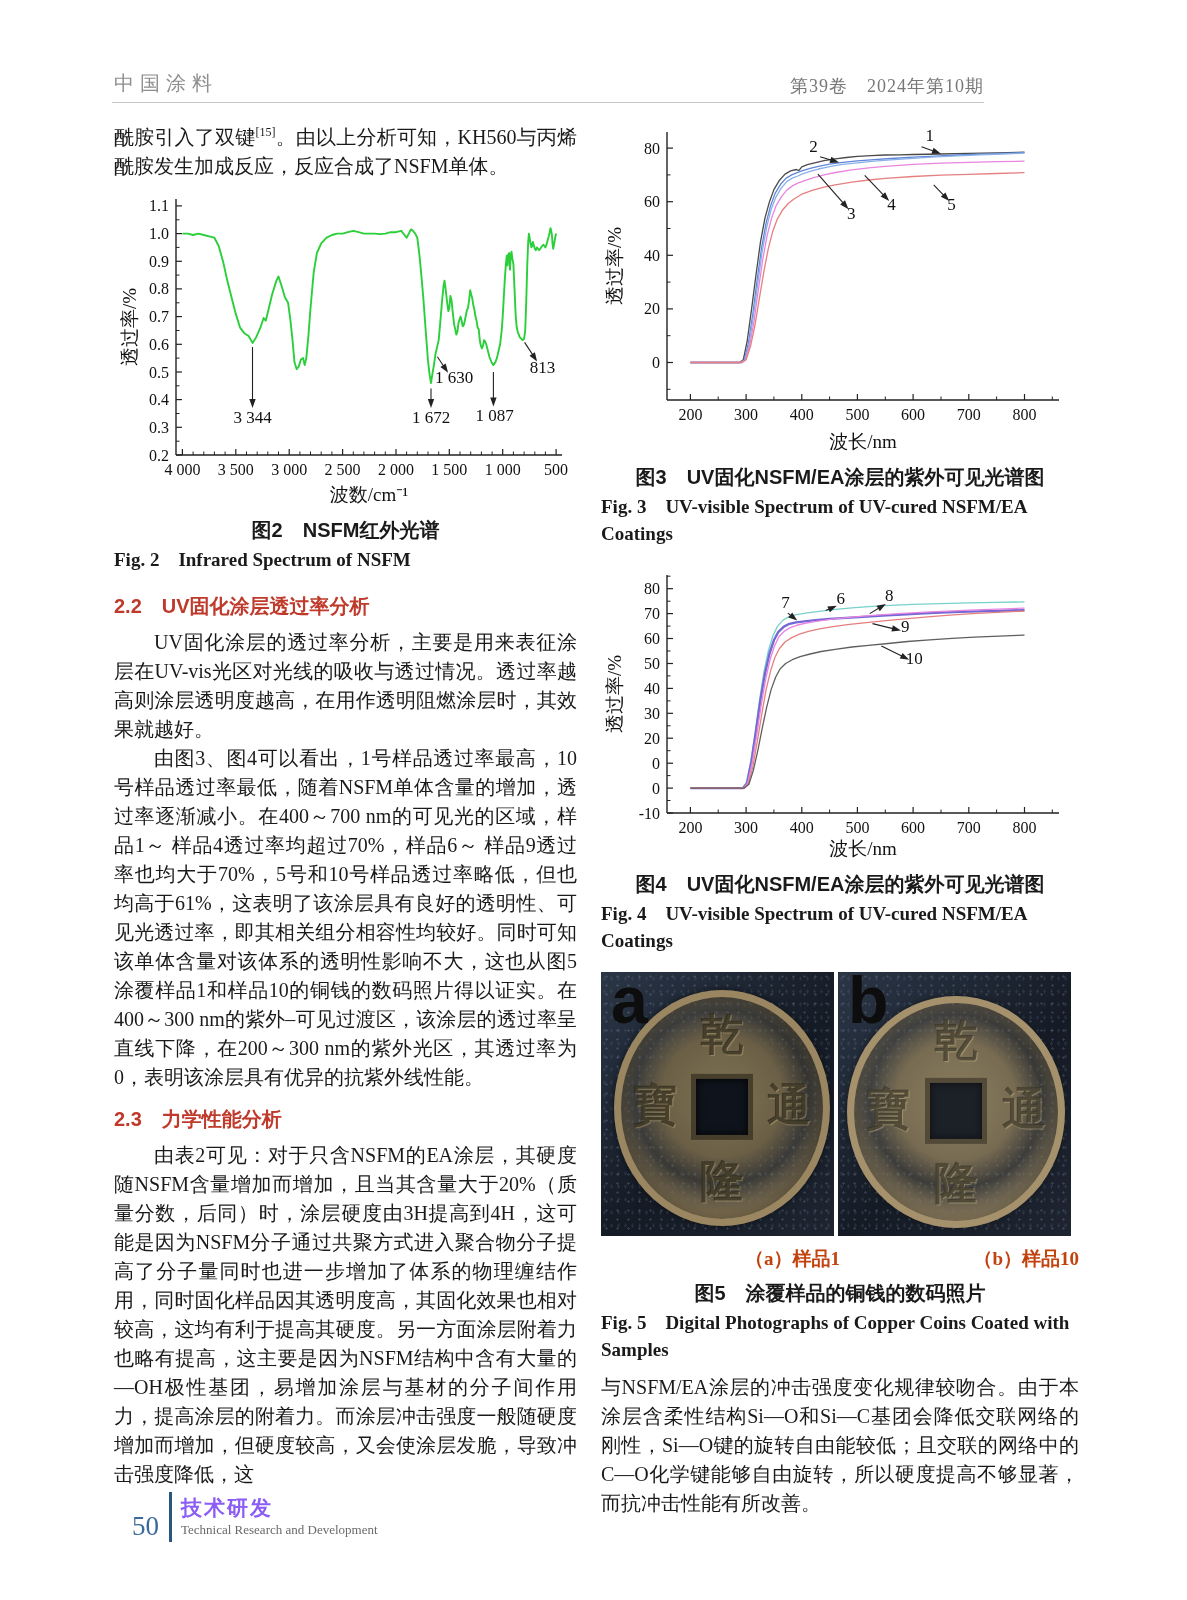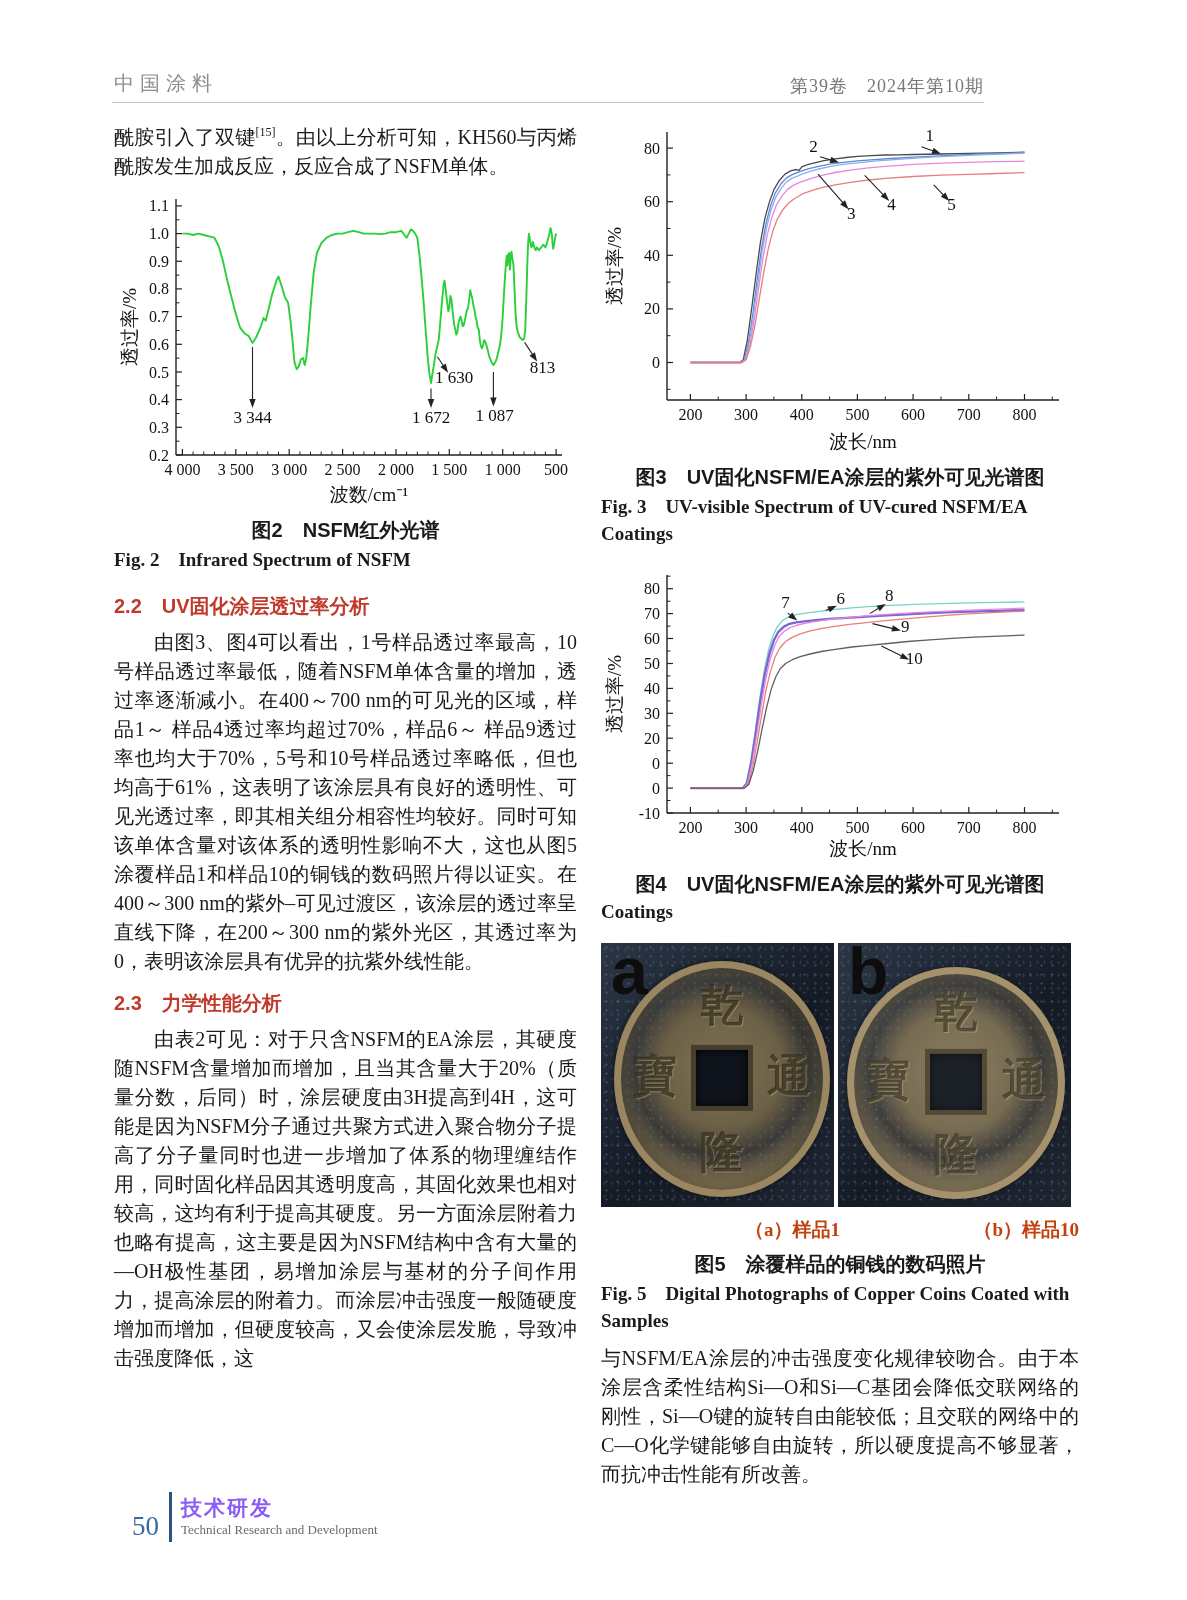--- a/index.html
+++ b/index.html
@@ -159,20 +159,21 @@
         <polygon points="373.4,215.6 370.2,206.6 376.6,206.6" fill="#222"></polygon>
         <text x="374.7" y="230.2" text-anchor="middle" font-size="17" fill="#111">1 087</text>
         <line x1="404.6" y1="151.4" x2="413.8" y2="165.4" stroke="#222" stroke-width="1.1"></line>
         <polygon points="417.1,170.5 409.5,164.7 414.9,161.2" fill="#222"></polygon>
         <text x="422.5" y="181.8" text-anchor="middle" font-size="17" fill="#111">813</text>
       </svg>
     <div class="cap-cn">图2　NSFM红外光谱</div>
     <div class="cap-en">Fig. 2　Infrared Spectrum of NSFM</div>
 
     <div class="sec-head" style="margin-top:20px;">2.2　UV固化涂层透过率分析</div>
+    <p class="body ind">UV固化涂层的透过率分析，主要是用来表征涂层在UV-vis光区对光线的吸收与透过情况。透过率越高则涂层透明度越高，在用作透明阻燃涂层时，其效果就越好。</p>
     <p class="body ind">由图3、图4可以看出，1号样品透过率最高，10号样品透过率最低，随着NSFM单体含量的增加，透过率逐渐减小。在400～700 nm的可见光的区域，样品1～ 样品4透过率均超过70%，样品6～ 样品9透过率也均大于70%，5号和10号样品透过率略低，但也均高于61%，这表明了该涂层具有良好的透明性、可见光透过率，即其相关组分相容性均较好。同时可知该单体含量对该体系的透明性影响不大，这也从图5涂覆样品1和样品10的铜钱的数码照片得以证实。在400～300 nm的紫外–可见过渡区，该涂层的透过率呈直线下降，在200～300 nm的紫外光区，其透过率为0，表明该涂层具有优异的抗紫外线性能。</p>
 
     <div class="sec-head">2.3　力学性能分析</div>
     <p class="body ind">由表2可见：对于只含NSFM的EA涂层，其硬度随NSFM含量增加而增加，且当其含量大于20%（质量分数，后同）时，涂层硬度由3H提高到4H，这可能是因为NSFM分子通过共聚方式进入聚合物分子提高了分子量同时也进一步增加了体系的物理缠结作用，同时固化样品因其透明度高，其固化效果也相对较高，这均有利于提高其硬度。另一方面涂层附着力也略有提高，这主要是因为NSFM结构中含有大量的—OH极性基团，易增加涂层与基材的分子间作用力，提高涂层的附着力。而涂层冲击强度一般随硬度增加而增加，但硬度较高，又会使涂层发脆，导致冲击强度降低，这</p>
   </div>
 
   <div class="col-right">
     <svg class="chart" width="470" height="336" viewBox="0 0 470 336">
         <line x1="62.0" y1="12.0" x2="62.0" y2="280.0" stroke="#222" stroke-width="1.4"></line>
         <line x1="62.0" y1="280.0" x2="454.0" y2="280.0" stroke="#222" stroke-width="1.4"></line>
@@ -310,20 +311,21 @@
         <polygon points="280.8,36.9 274.8,44.3 271.5,38.8" fill="#222"></polygon>
         <text x="284.2" y="34.2" text-anchor="middle" font-size="17" fill="#111">8</text>
         <line x1="267.5" y1="56.6" x2="290.0" y2="62.1" stroke="#222" stroke-width="1.1"></line>
         <polygon points="295.9,63.6 286.4,64.5 287.9,58.3" fill="#222"></polygon>
         <text x="300.3" y="64.6" text-anchor="middle" font-size="17" fill="#111">9</text>
         <line x1="276.4" y1="79.0" x2="298.8" y2="90.1" stroke="#222" stroke-width="1.1"></line>
         <polygon points="304.2,92.7 294.7,91.6 297.6,85.9" fill="#222"></polygon>
         <text x="309.2" y="96.5" text-anchor="middle" font-size="17" fill="#111">10</text>
       </svg>
     <div class="cap-cn">图4　UV固化NSFM/EA涂层的紫外可见光谱图</div>
+    <div class="cap-en">Fig. 4　UV-visible Spectrum of UV-cured NSFM/EA</div>
     <div class="cap-en">Coatings</div>
 
     <div class="photo-row">
       <div class="photo">
         <span class="photo-letter">a</span>
         <div class="coin coin-a">
           <span class="cchar t">乾</span>
           <span class="cchar b">隆</span>
           <span class="cchar l">寶</span>
           <span class="cchar r">通</span>

